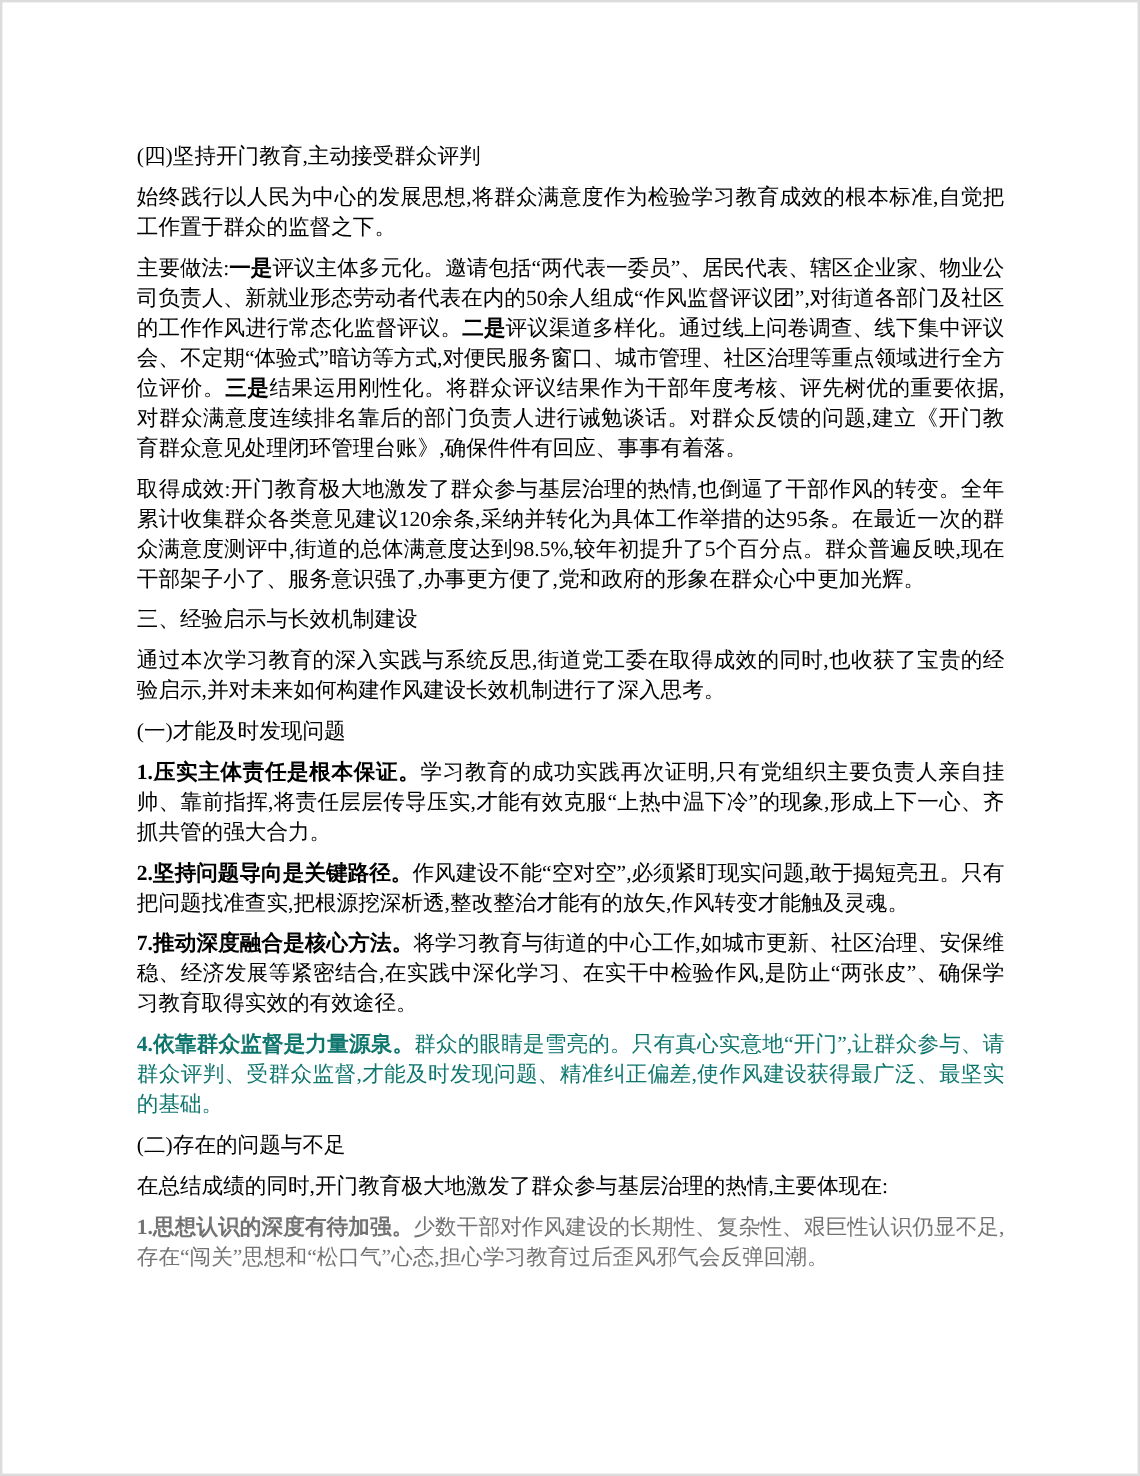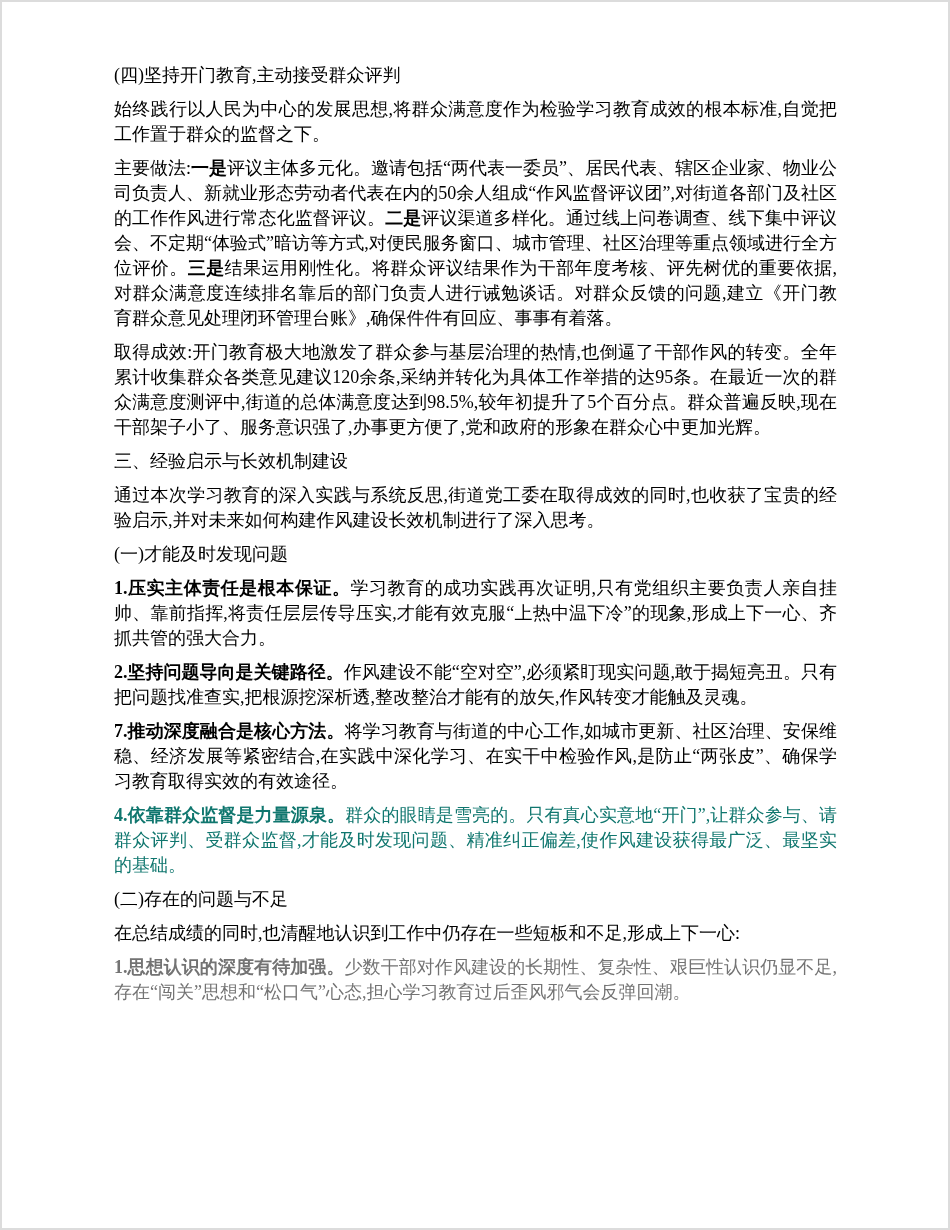--- a/index.html
+++ b/index.html
@@ -8,21 +8,21 @@
     width: 950px;
     height: 1230px;
     box-sizing: border-box;
     background: #ffffff;
     border: 2px solid #dcdcdc;
     overflow: hidden;
     font-family: "Liberation Serif", "DejaVu Serif", serif;
   }
   .doc-page {
     box-sizing: border-box;
-    padding: 61px 111px 0 112px;
+    padding: 116px 111px 0 112px;
   }
   .doc-page p {
     margin: 0 0 9px 0;
     font-size: 18px;
     line-height: 25px;
     color: #000000;
     text-align: justify;
     text-justify: inter-character;
   }
   .doc-page p span { white-space: pre-wrap; }
@@ -37,15 +37,15 @@
   <p style="color: rgb(0, 0, 0);"><span>主要做法:</span><span class="run-bold">一是</span><span>评议主体多元化。邀请包括“两代表一委员”、居民代表、辖区企业家、物业公司负责人、新就业形态劳动者代表在内的50余人组成“作风监督评议团”,对街道各部门及社区的工作作风进行常态化监督评议。</span><span class="run-bold">二是</span><span>评议渠道多样化。通过线上问卷调查、线下集中评议会、不定期“体验式”暗访等方式,对便民服务窗口、城市管理、社区治理等重点领域进行全方位评价。</span><span class="run-bold">三是</span><span>结果运用刚性化。将群众评议结果作为干部年度考核、评先树优的重要依据,对群众满意度连续排名靠后的部门负责人进行诫勉谈话。对群众反馈的问题,建立《开门教育群众意见处理闭环管理台账》,确保件件有回应、事事有着落。</span></p>
   <p style="color: rgb(0, 0, 0);"><span>取得成效:开门教育极大地激发了群众参与基层治理的热情,也倒逼了干部作风的转变。全年累计收集群众各类意见建议120余条,采纳并转化为具体工作举措的达95条。在最近一次的群众满意度测评中,街道的总体满意度达到98.5%,较年初提升了5个百分点。群众普遍反映,现在干部架子小了、服务意识强了,办事更方便了,党和政府的形象在群众心中更加光辉。</span></p>
   <p style="color: rgb(0, 0, 0);"><span>三、经验启示与长效机制建设</span></p>
   <p style="color: rgb(0, 0, 0);"><span>通过本次学习教育的深入实践与系统反思,街道党工委在取得成效的同时,也收获了宝贵的经验启示,并对未来如何构建作风建设长效机制进行了深入思考。</span></p>
   <p style="color: rgb(0, 0, 0);"><span>(一)才能及时发现问题</span></p>
   <p style="color: rgb(0, 0, 0);"><span class="run-bold">1.压实主体责任是根本保证。</span><span>学习教育的成功实践再次证明,只有党组织主要负责人亲自挂帅、靠前指挥,将责任层层传导压实,才能有效克服“上热中温下冷”的现象,形成上下一心、齐抓共管的强大合力。</span></p>
   <p style="color: rgb(0, 0, 0);"><span class="run-bold">2.坚持问题导向是关键路径。</span><span>作风建设不能“空对空”,必须紧盯现实问题,敢于揭短亮丑。只有把问题找准查实,把根源挖深析透,整改整治才能有的放矢,作风转变才能触及灵魂。</span></p>
   <p style="color: rgb(0, 0, 0);"><span class="run-bold">7.推动深度融合是核心方法。</span><span>将学习教育与街道的中心工作,如城市更新、社区治理、安保维稳、经济发展等紧密结合,在实践中深化学习、在实干中检验作风,是防止“两张皮”、确保学习教育取得实效的有效途径。</span></p>
   <p style="color: #0f766e;"><span class="run-bold">4.依靠群众监督是力量源泉。</span><span>群众的眼睛是雪亮的。只有真心实意地“开门”,让群众参与、请群众评判、受群众监督,才能及时发现问题、精准纠正偏差,使作风建设获得最广泛、最坚实的基础。</span></p>
   <p style="color: rgb(0, 0, 0);"><span>(二)存在的问题与不足</span></p>
-  <p style="color: rgb(0, 0, 0);"><span>在总结成绩的同时,也清醒地认识到工作中仍存在一些短板和不足,形成上下一心:</span></p>
+  <p style="color: rgb(0, 0, 0);"><span>在总结成绩的同时,开门教育极大地激发了群众参与基层治理的热情,主要体现在:</span></p>
   <p style="color: #737373;"><span class="run-bold">1.思想认识的深度有待加强。</span><span>少数干部对作风建设的长期性、复杂性、艰巨性认识仍显不足,存在“闯关”思想和“松口气”心态,担心学习教育过后歪风邪气会反弹回潮。</span></p>
 </div>
 
 </body></html>

